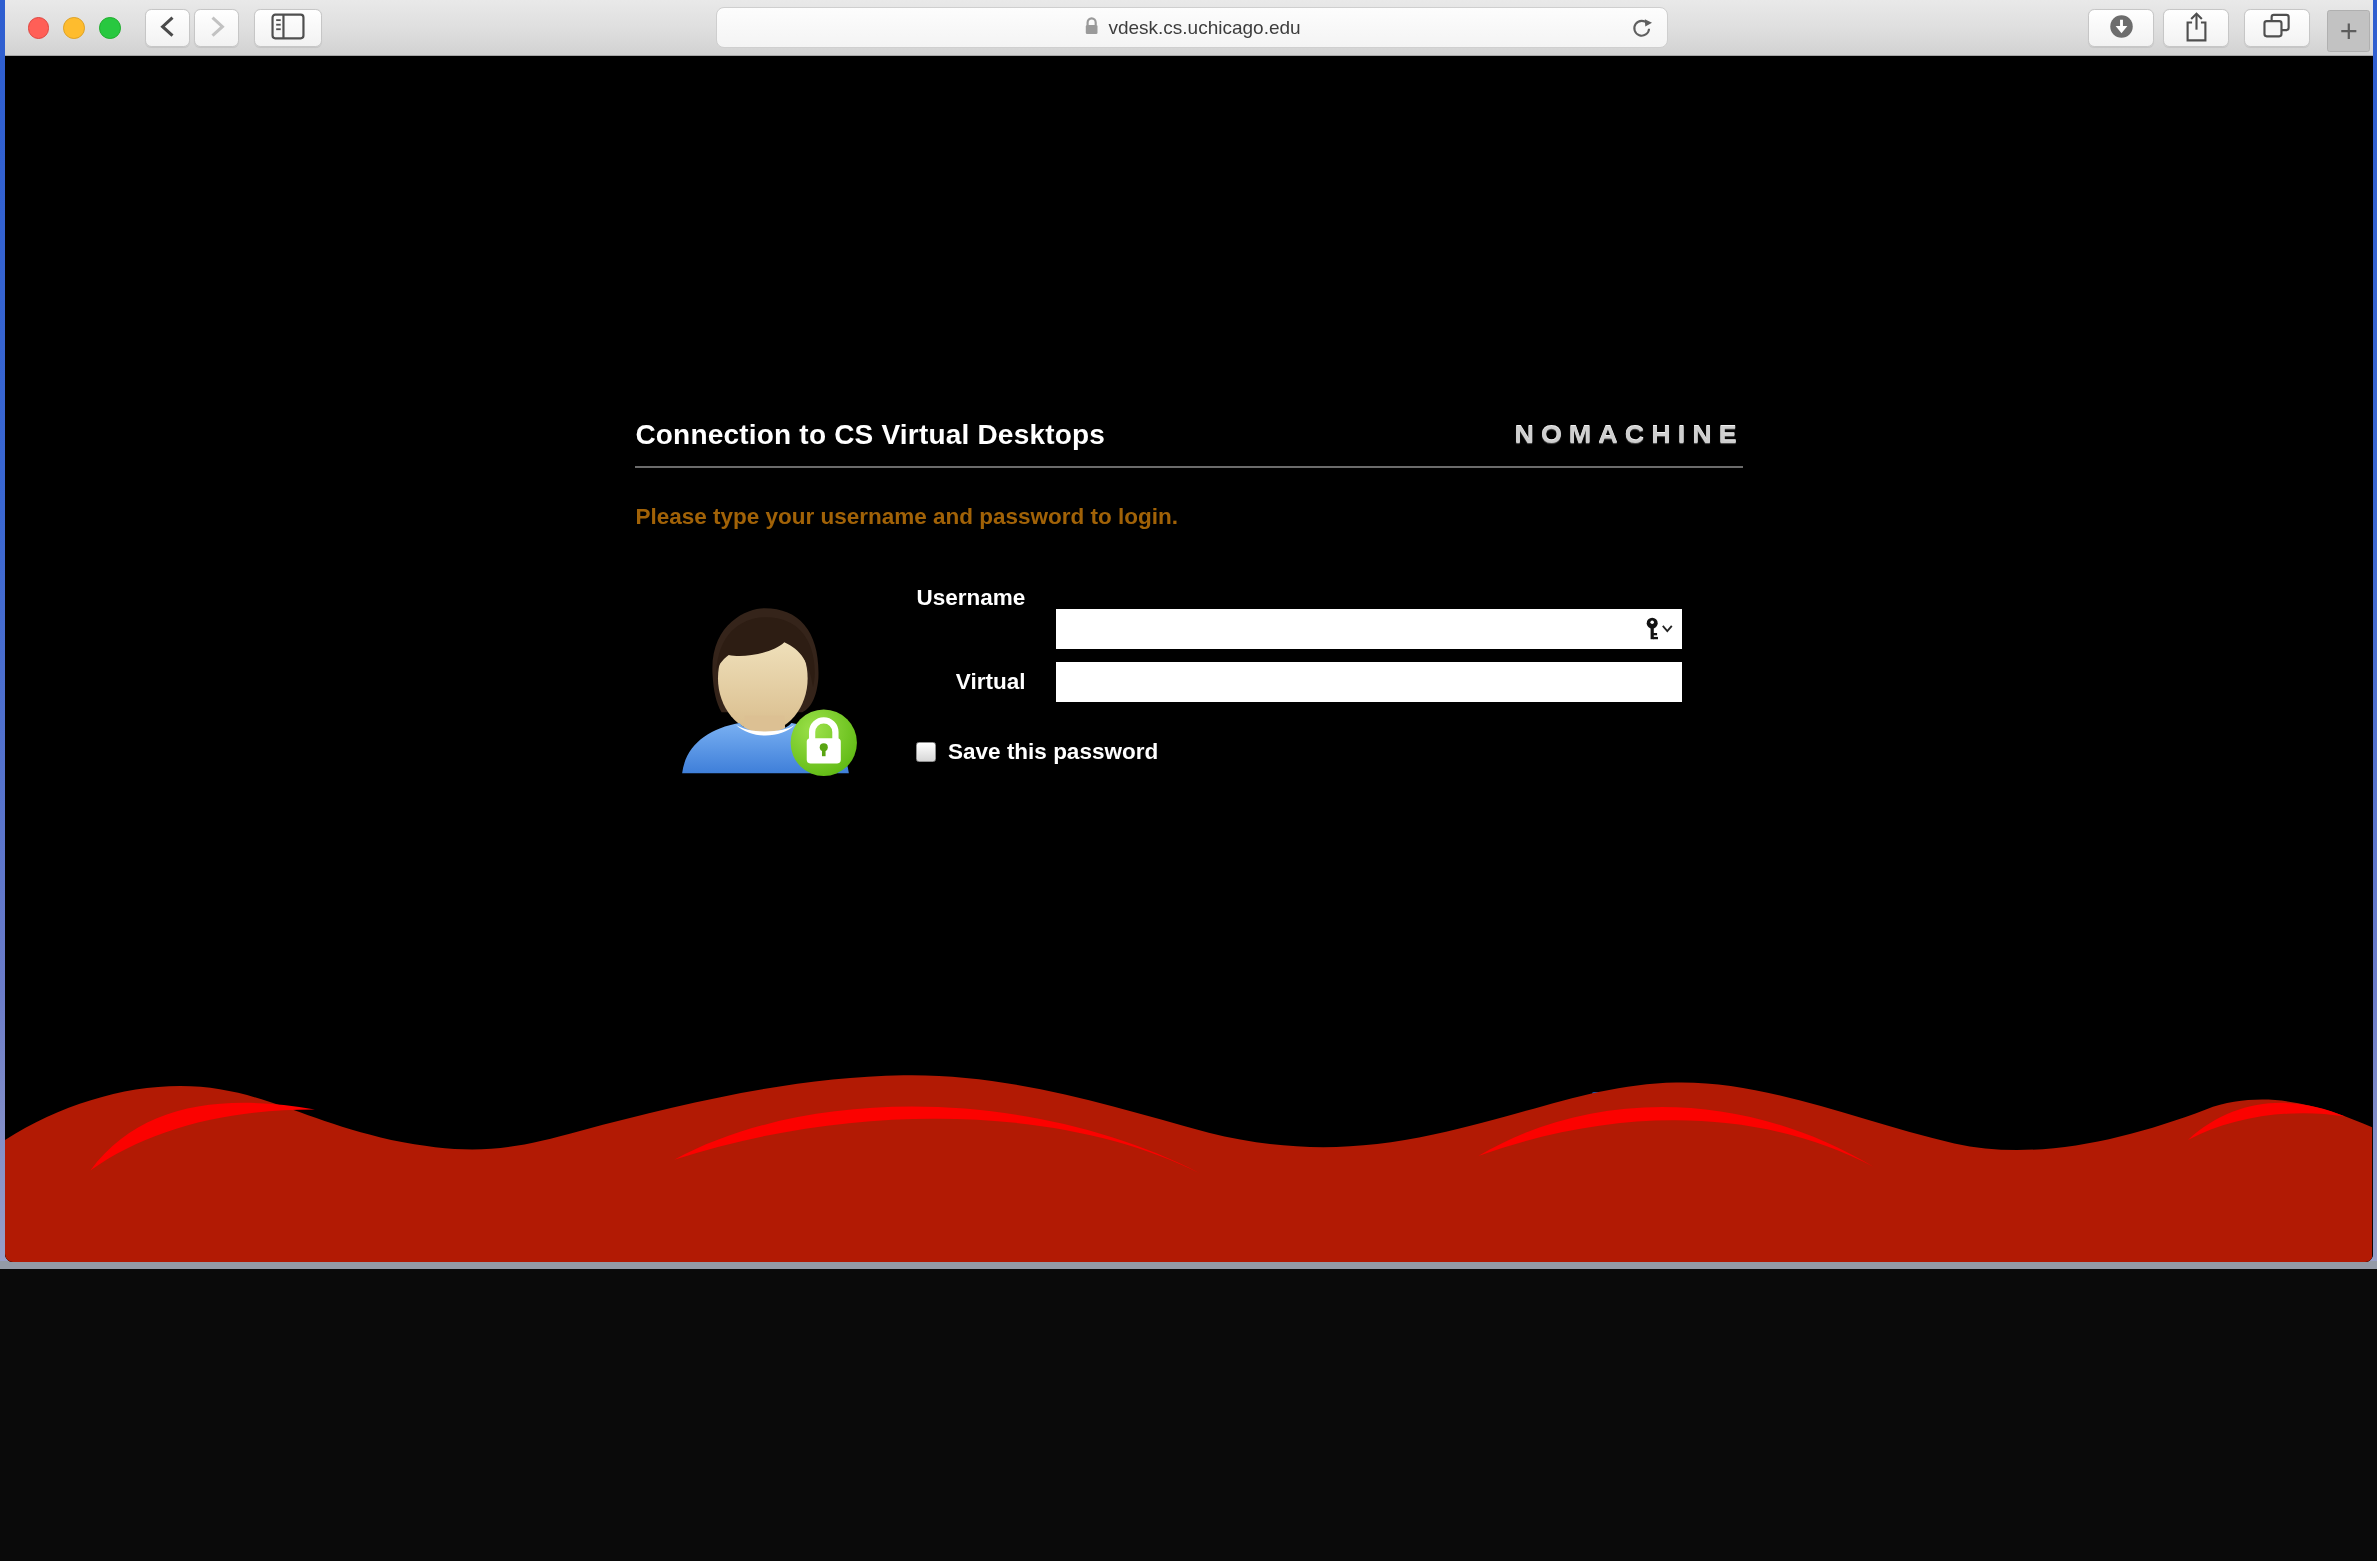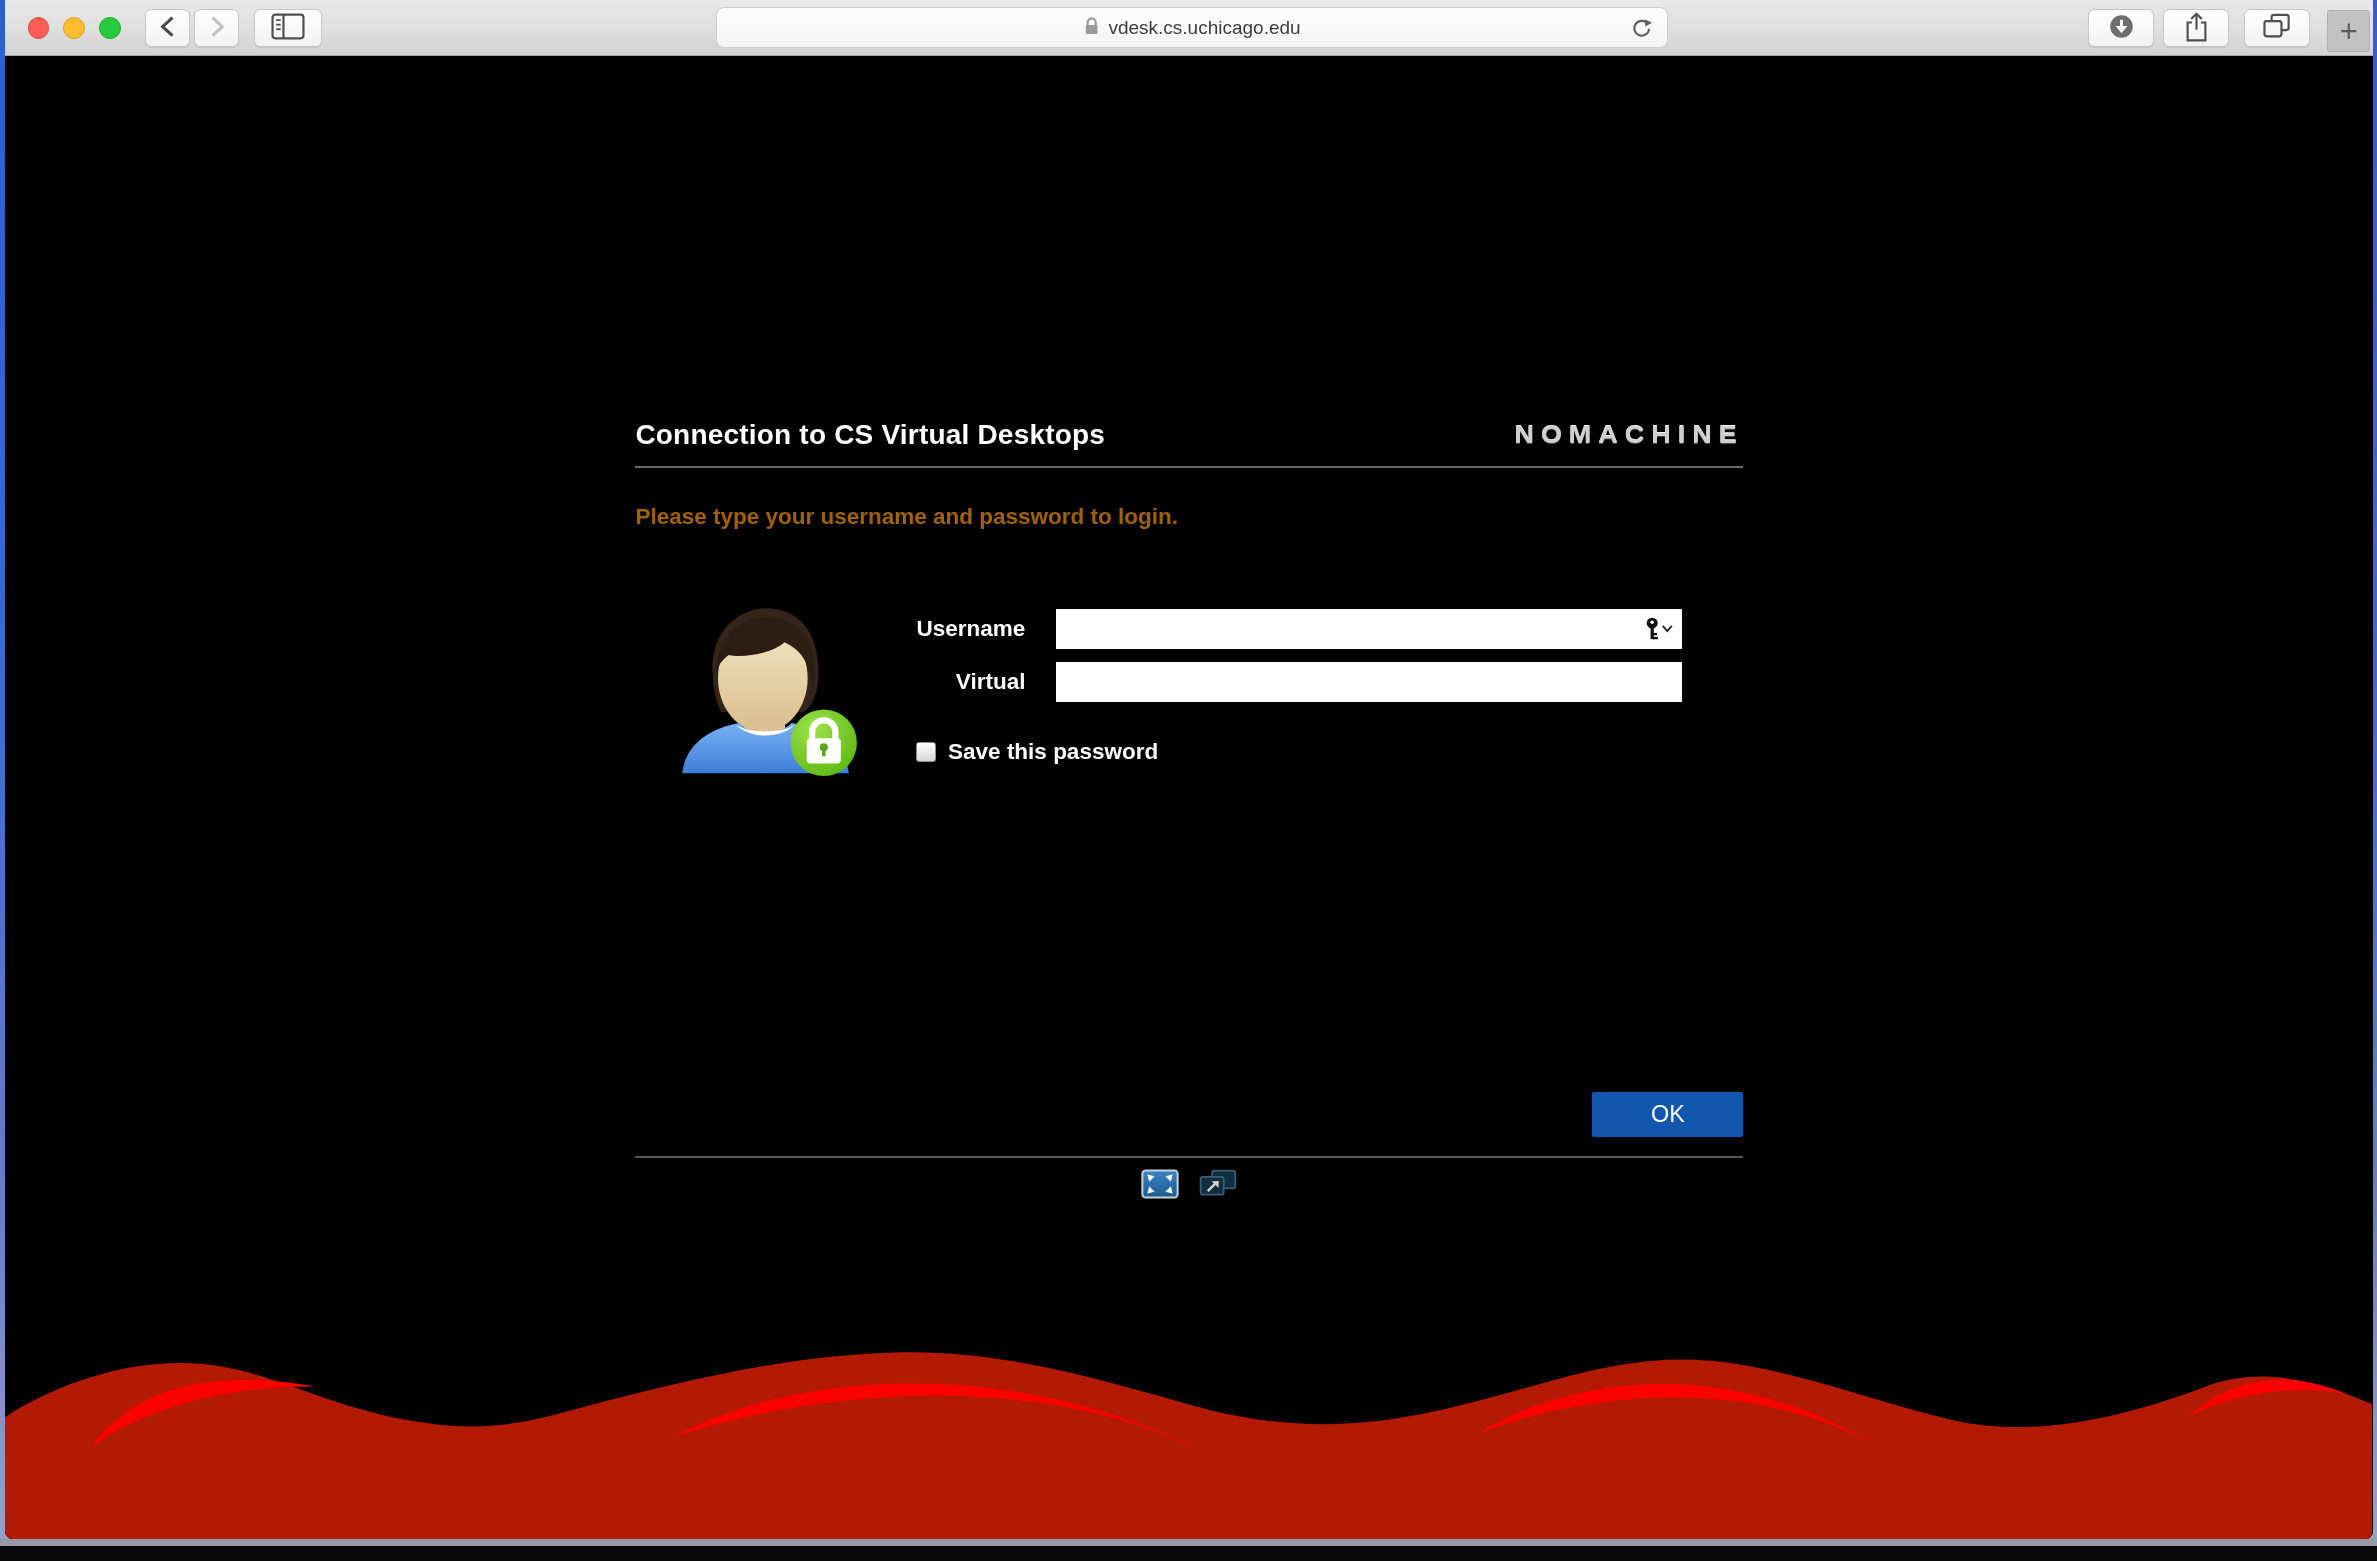--- a/index.html
+++ b/index.html
@@ -1,20 +1,20 @@
 <!DOCTYPE html>
 <html style="font-size:14.4px"><head>
 <meta charset="utf-8">
 <style>
   * { margin:0; padding:0; box-sizing:border-box; }
   html,body { width:2377px; height:1562px; background:#0a0a0a; font-family:"Liberation Sans", sans-serif; }
 
   
   .desktop {
-    position:relative; width:2377px; height:1546px; overflow:hidden;
+    position:relative; width:2377px; height:1269px; overflow:hidden;
     background:linear-gradient(180deg,#2e5ed0 0%, #3a67d2 40%, #6b7cc9 78%, #99a0c8 100%);
     padding-left:21px;
   }
   .dock-strip {
     position:absolute; left:0; right:0; bottom:0; height:8px;
     background:#949aa6;
   }
 
   
   .window {
@@ -82,21 +82,21 @@
     position:absolute; left:630px; top:448px;
     color:#a16207; font-size:22.5px; font-weight:700;
   }
 
   .avatar { position:absolute; left:661px; top:534px; width:199px; height:189px; }
 
   .field-label {
     position:absolute; left:630px; width:390px; height:40px;
     color:#fff; font-size:22.5px; font-weight:700; text-align:right; line-height:40px;
   }
-  .lbl-username { top:553px; }
+  .lbl-username { top:522px; }
   .lbl-password { top:606px; }
 
   .field-wrap { position:absolute; left:1051px; width:626px; height:40px; }
   .wrap-username { top:553px; }
   .wrap-password { top:606px; }
   .field-wrap input {
     width:100%; height:100%; border:none; outline:none; background:#fff;
     font-size:21.6px; padding:0 40px 0 9px; font-family:"Liberation Sans", sans-serif;
   }
   .key-affordance {

